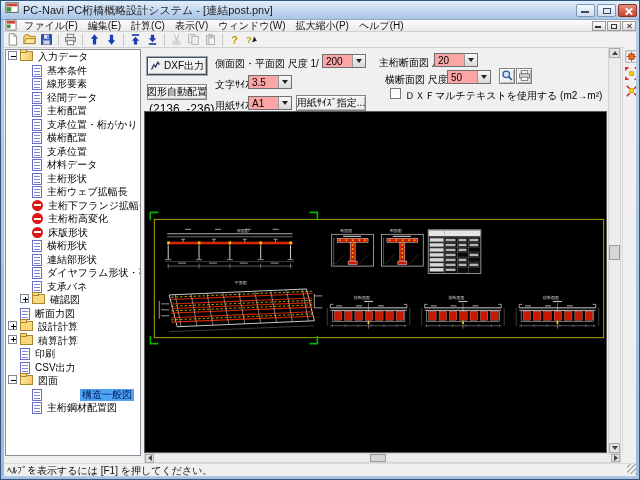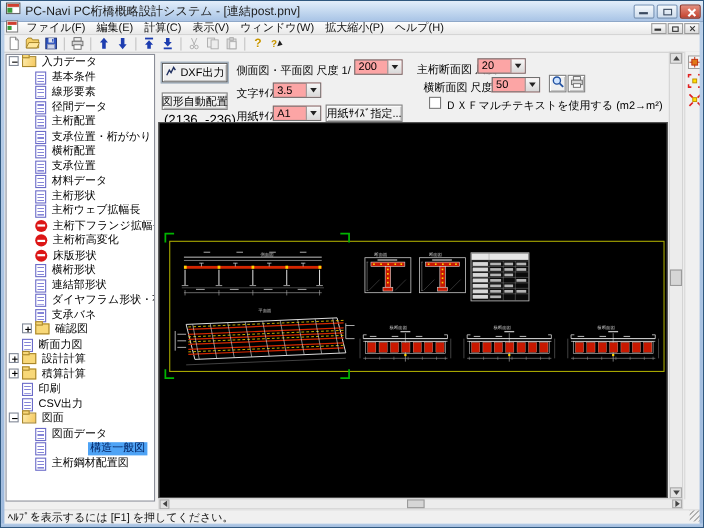--- a/index.html
+++ b/index.html
@@ -343,24 +343,20 @@
         <span class="tl">印刷</span>
       </div>
     <div class="trow p14">
         <span class="ti i-doc"></span>
         <span class="tl">CSV出力</span>
       </div>
     <div class="trow p2">
         <span class="exp"></span>
         <span class="ti i-folder-open"></span>
         <span class="tl">図面</span>
-      </div>
-    <div class="trow p26">
-        <span class="ti i-doc"></span>
-        <span class="tl">図面データ</span>
       </div>
     <div class="trow p26">
         <span class="ti i-doc"></span>
         <span class="tl sel">構造一般図</span>
       </div>
     <div class="trow p26">
         <span class="ti i-doc"></span>
         <span class="tl">主桁鋼材配置図</span>
       </div>
   </div>

